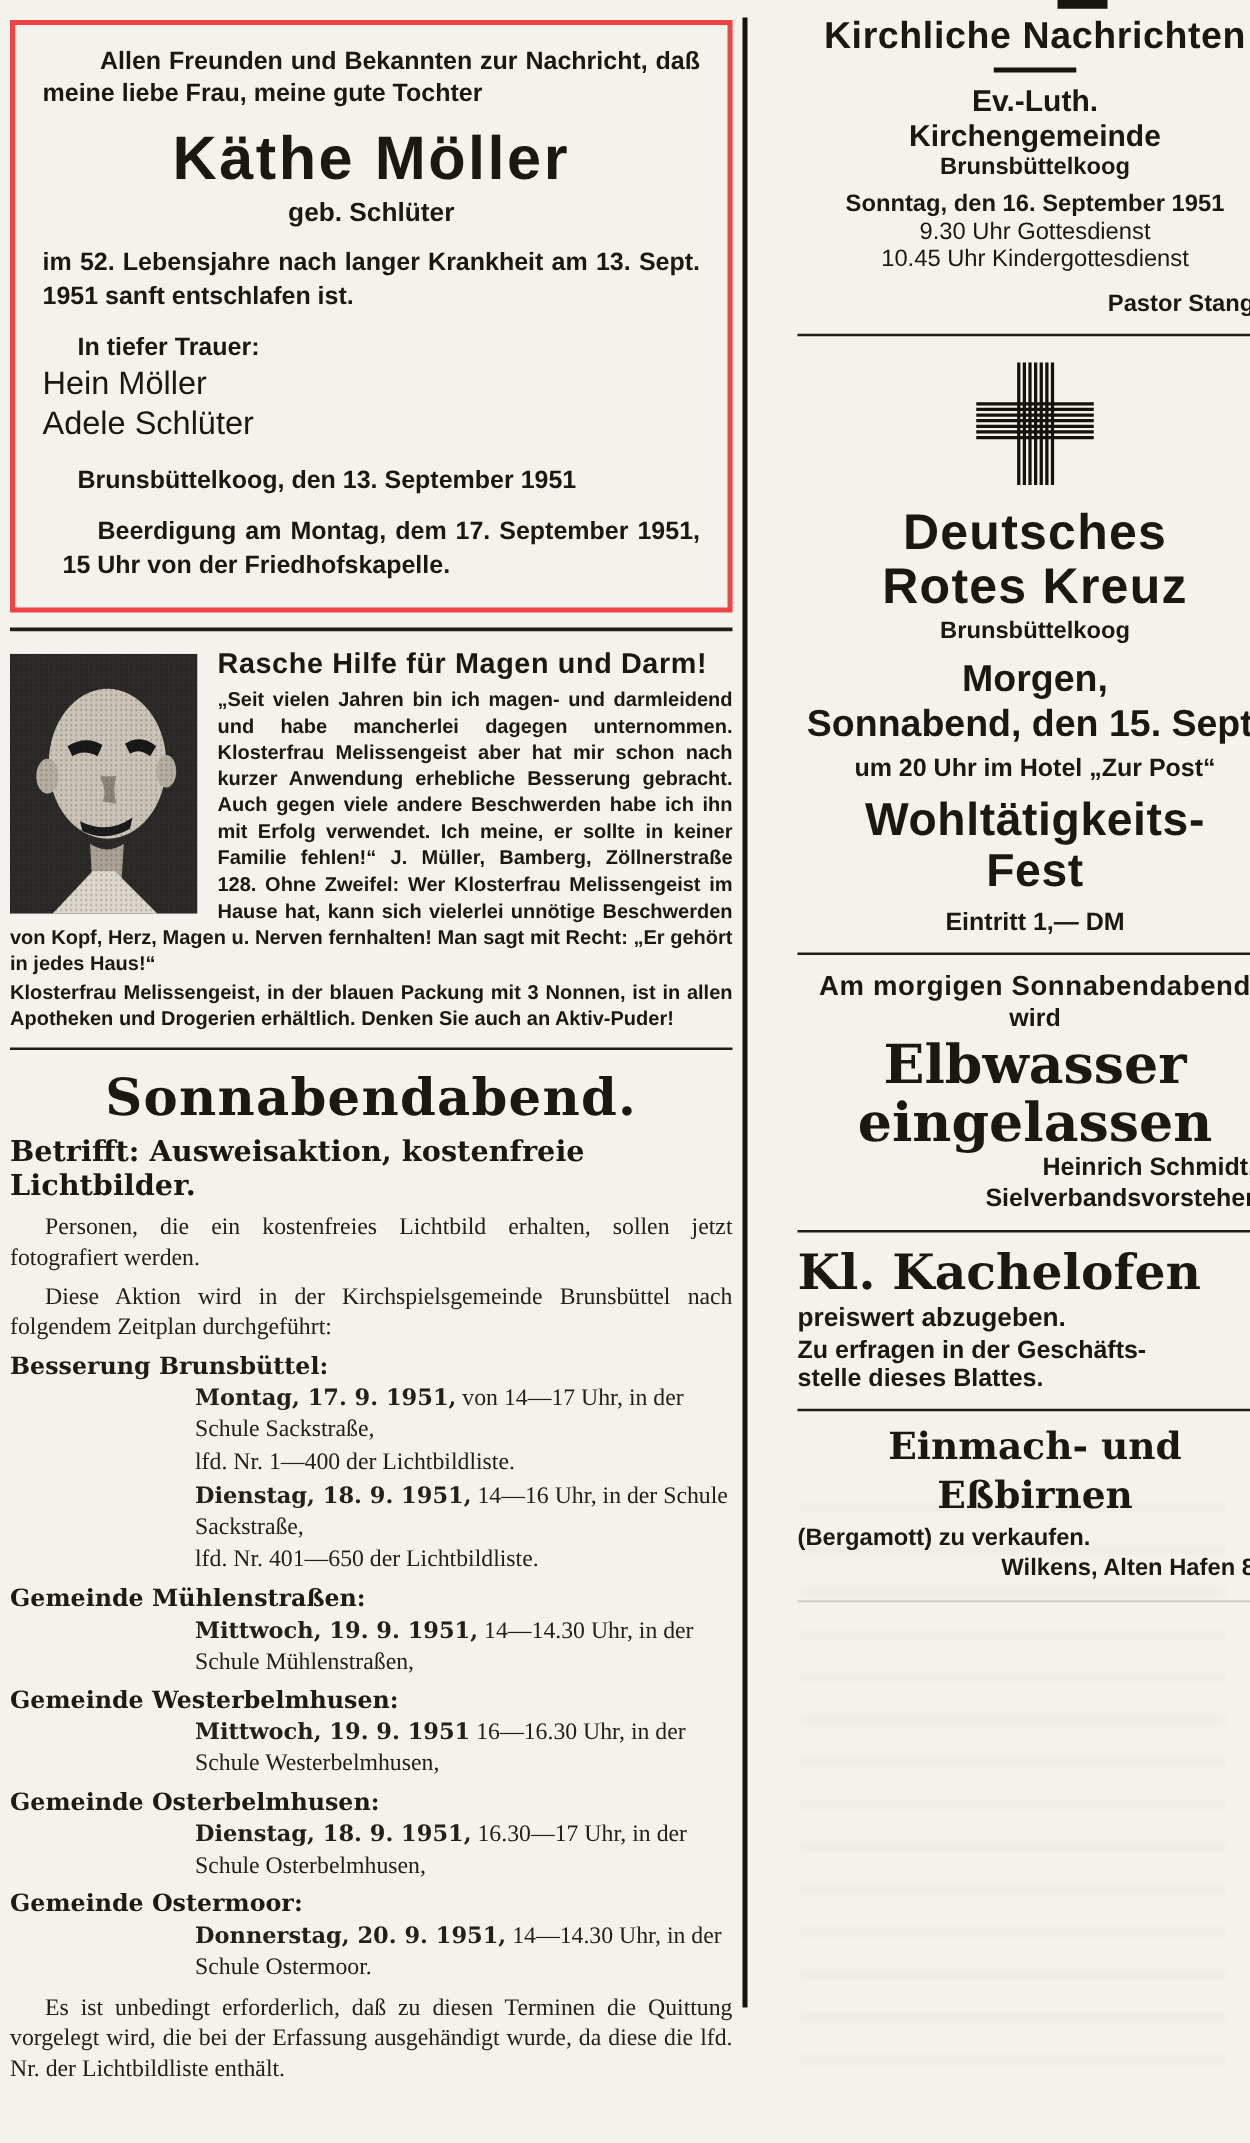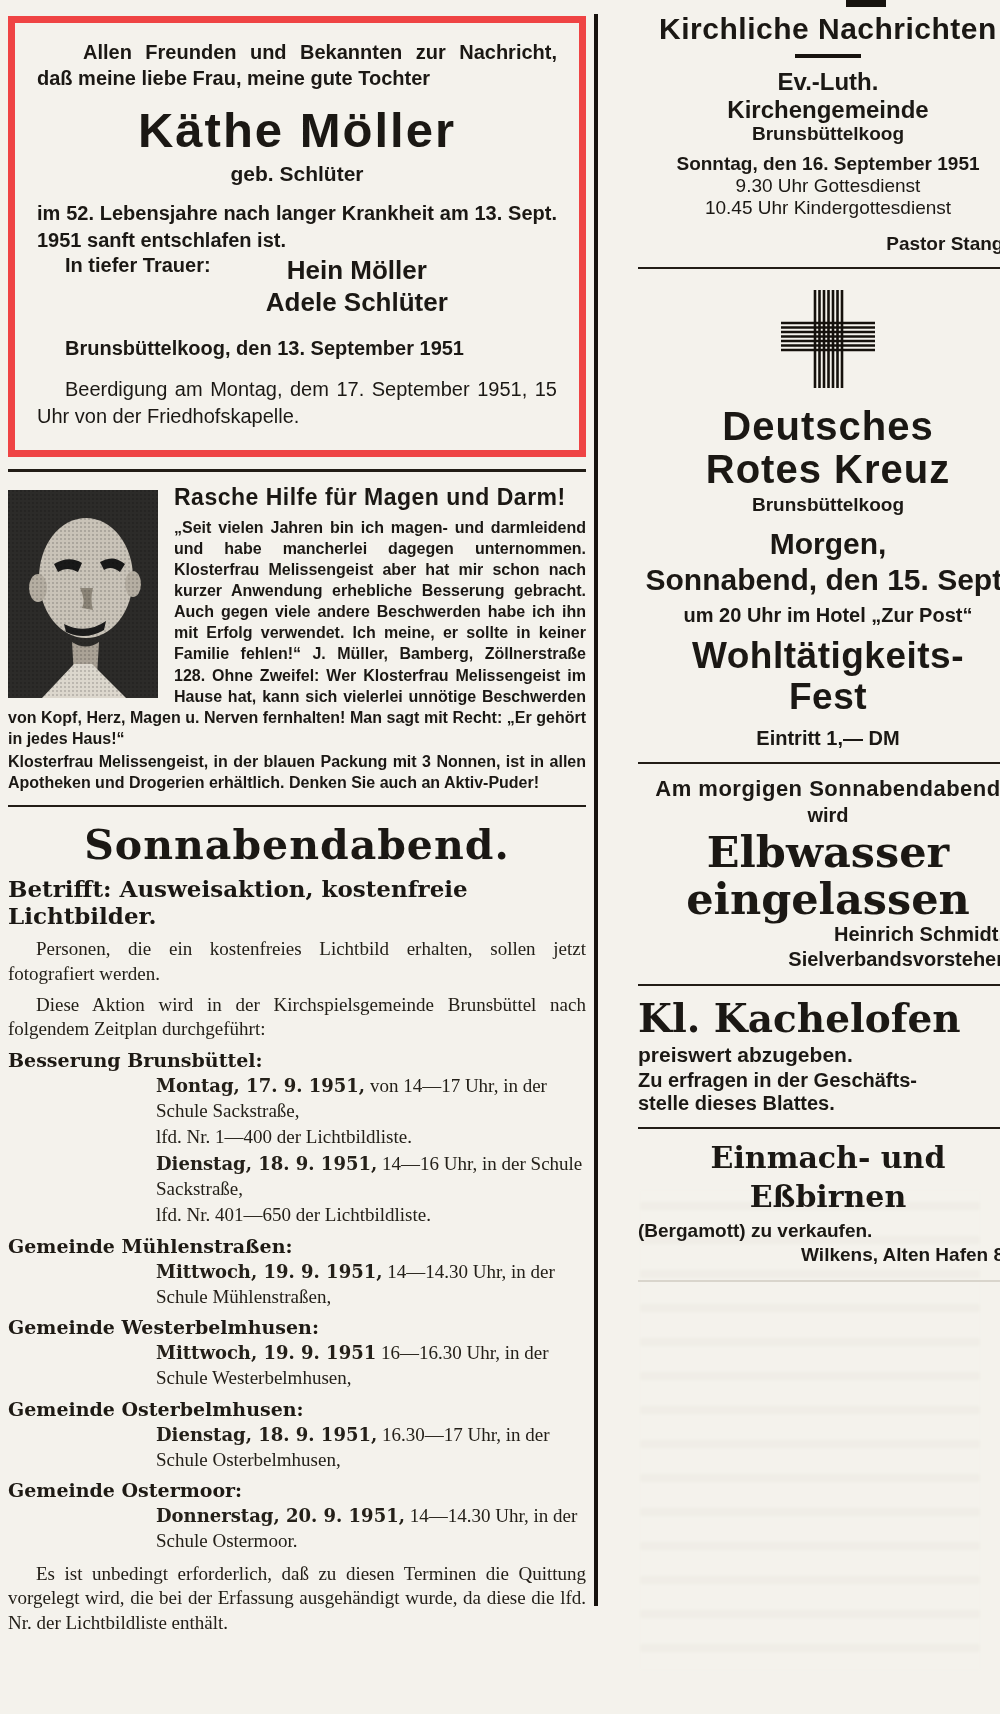--- a/index.html
+++ b/index.html
@@ -6,30 +6,30 @@
   body{width:1000px;height:1714px;background:#efede7;overflow:hidden;}
   .page{position:relative;width:1000px;height:1714px;background:#f4f2ec;
         font-family:"Liberation Sans",sans-serif;color:#1b1814;}
   
   .left-col{position:absolute;left:8px;top:16px;width:578px;}
   .col-divider{position:absolute;left:594px;top:14px;width:4px;height:1592px;background:#17130e;}
   .right-col{position:absolute;left:638px;top:12px;width:380px;text-align:center;}
   .rule{border:none;border-top:3px solid #221d16;margin:12px 0;}
   .rule.thin{border-top-width:2px;}
   
-  .obit-box{border:7px solid #ef4444;padding:16px 22px 20px 22px;background:#f4f2ec;}
+  .obit-box{border:4px solid #ef4444;padding:16px 22px 20px 22px;background:#f4f2ec;}
   .ob-intro{font-weight:bold;font-size:20px;line-height:1.32;text-align:justify;text-indent:46px;margin:0;}
   .ob-name{font-size:49px;font-weight:bold;text-align:center;letter-spacing:2px;margin:10px 0 0 0;}
   .ob-maiden{font-size:21px;font-weight:bold;text-align:center;margin:4px 0 14px 0;}
   .ob-body{font-weight:bold;font-size:20px;line-height:1.35;text-align:justify;margin:0;}
-  .ob-trauer{display:flex;}
+  .ob-trauer{display:flex;margin-top:16px;flex-direction:column;}
   .ob-trauer-label{font-size:20px;font-weight:bold;padding-left:28px;width:44%;box-sizing:border-box;}
-  .ob-mourners{font-size:26px;font-weight:bold;line-height:1.25;text-align:center;}
+  .ob-mourners{font-size:26px;font-weight:normal;line-height:1.25;text-align:left;}
   .ob-place{font-size:20px;font-weight:bold;margin:18px 0 0 0;padding-left:28px;}
-  .ob-funeral{font-size:20px;font-weight:normal;margin:16px 0 0 0;text-indent:28px;line-height:1.35;text-align:justify;}
+  .ob-funeral{font-size:20px;font-weight:bold;margin:16px 0 0 16px;text-indent:28px;line-height:1.35;text-align:justify;}
   
   .ad{margin-top:10px;}
   .ad-photo{float:left;width:150px;height:208px;margin:6px 16px 4px 0;}
   .ad-head{font-size:23px;font-weight:bold;letter-spacing:.5px;margin:0 0 6px 0;}
   .ad-body{font-size:16px;font-weight:bold;line-height:1.32;text-align:justify;margin:0;}
   .ad-body.second{margin-top:2px;}
   
   .ann-title{font-family:"DejaVu Serif",serif;font-size:41px;font-weight:bold;text-align:center;
              letter-spacing:1px;margin:14px 0 6px 0;}
   .ann-subject{font-family:"DejaVu Serif",serif;font-size:23px;font-weight:bold;margin:0 0 8px 0;}

